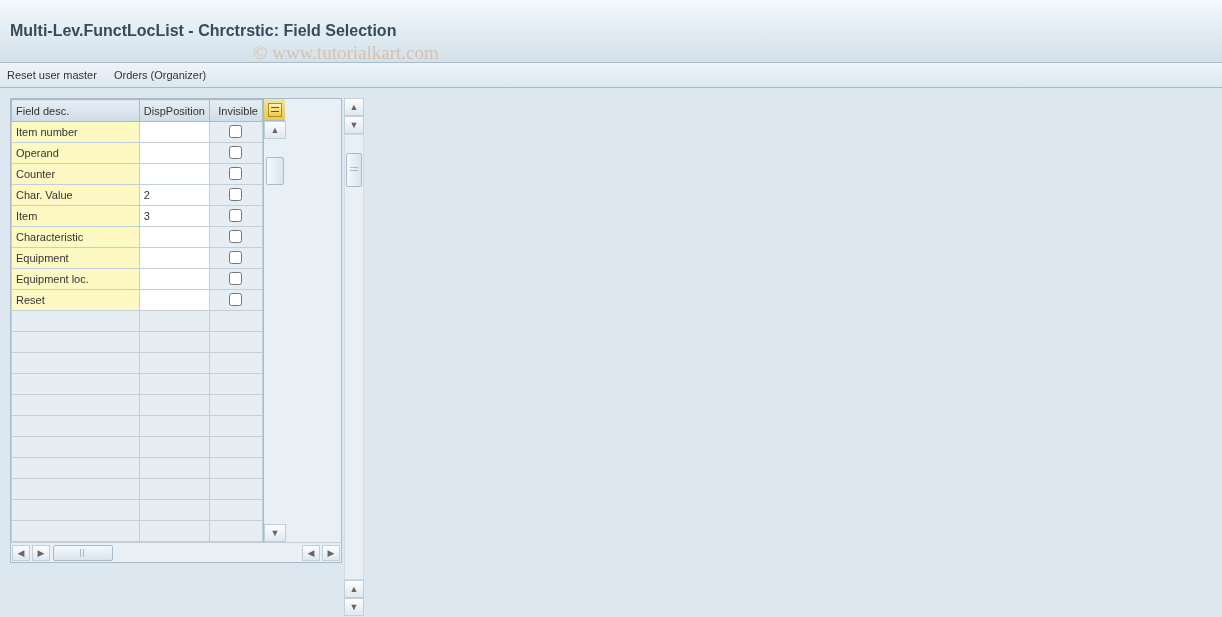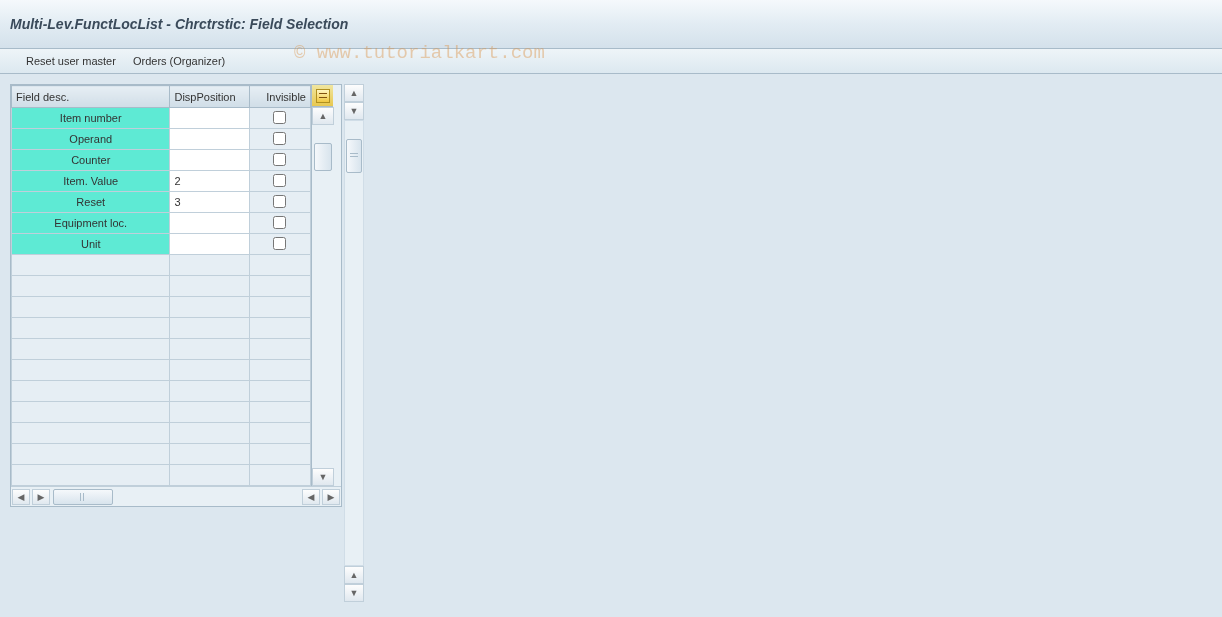--- a/index.html
+++ b/index.html
@@ -1,49 +1,48 @@
 <!DOCTYPE html>
 <html><head>
   <meta charset="utf-8">
   <style>
     * { margin: 0; padding: 0; box-sizing: border-box; font-family: Arial, sans-serif; }
     body { background: #dce7ef; width: 1222px; height: 617px; overflow: hidden; font-size: 11px; color: #333; }
     
     .title-bar {
       background: linear-gradient(to bottom, #f5f9fc 0%, #e2ecf3 50%, #d4e1eb 100%);
       border-bottom: 1px solid #a8bbc9;
-      padding: 16px 10px;
-      font-style: italic;
+      padding: 22px 10px;
       font-weight: bold;
-      font-size: 14px;
+      font-size: 16px;
       color: #3a4a5a;
     }
     
     .toolbar {
       background: linear-gradient(to bottom, #eef4f8 0%, #dce8f0 100%);
       border-bottom: 1px solid #a8bbc9;
-      padding: 6px 26px;
+      padding: 6px 7px;
       font-size: 11px;
       color: #333;
     }
     .toolbar span { margin-right: 14px; cursor: pointer; }
     
     .content { padding: 10px; display: flex; align-items: flex-start; gap: 0; }
     
     .table-wrap {
       border: 1px solid #a8bbc9;
       background: #e8f0f5;
       width: 332px;
       display: flex;
       flex-direction: column;
     }
     
     .table-area { display: flex; }
     
-    table { border-collapse: collapse; width: 300px; background: #e8f0f5; }
+    table { border-collapse: collapse; width: 252px; background: #e8f0f5; }
     th {
       background: linear-gradient(to bottom, #e6eef4 0%, #d0dde7 100%);
       border: 1px solid #a8bbc9;
       font-weight: normal;
       text-align: left;
       padding: 3px 4px;
       font-size: 11px;
       color: #333;
       height: 22px;
     }
@@ -51,21 +50,21 @@
     th.col-pos { width: 70px; margin-left: 20px; }
     th.col-inv { width: 54px; text-align: right; }
     
     td {
       border: 1px solid #c0cfda;
       padding: 2px 4px;
       height: 21px;
       font-size: 11px;
       vertical-align: middle;
     }
-    td.field-desc { background: #5eead4; text-align: center; }
+    td.field-desc { background: #fef9c3; }
     td.pos { background: #fff; }
     td.inv { background: #e6eef4; text-align: center; }
     td.empty { background: #e6eef4; }
     
     input[type="checkbox"] {
       width: 13px; height: 13px; cursor: pointer;
       border: 1px solid #888; background: #fff;
     }
     
     .right-col {
@@ -154,23 +153,22 @@
     }
     .outer-scroll .thumb::before {
       content: ""; position: absolute; top: 50%; left: 3px; right: 3px; height: 6px;
       transform: translateY(-50%);
       background: repeating-linear-gradient(to bottom, #a8bbc9 0, #a8bbc9 1px, transparent 1px, transparent 3px);
     }
     
     .watermark {
       position: absolute; top: 42px; left: 253px;
       color: rgba(220, 150, 80, 0.45);
-      font-size: 19px; font-family: Liberation Mono, monospace;
+      font-size: 19px; font-family: Liberation Serif, serif;
       pointer-events: none;
-      margin-left: 41px;
     }
   </style>
 </head>
 <body>
 
 <div class="title-bar">
   <span>Multi-Lev.FunctLocList - Chrctrstic: Field Selection</span>
 </div>
 
 <div class="toolbar">
@@ -201,36 +199,46 @@
               <td class="field-desc">Operand</td>
               <td class="pos"></td>
               <td class="inv"><input type="checkbox" style=""></td>
             </tr>
             <tr>
               <td class="field-desc">Counter</td>
               <td class="pos"></td>
               <td class="inv"><input type="checkbox" style=""></td>
             </tr>
             <tr>
-              <td class="field-desc">Item. Value</td>
+              <td class="field-desc">Char. Value</td>
               <td class="pos">2</td>
               <td class="inv"><input type="checkbox" style=""></td>
             </tr>
             <tr>
+              <td class="field-desc">Item</td>
+              <td class="pos">3</td>
+              <td class="inv"><input type="checkbox" style=""></td>
+            </tr>
+            <tr>
+              <td class="field-desc">Characteristic</td>
+              <td class="pos"></td>
+              <td class="inv"><input type="checkbox" style=""></td>
+            </tr>
+            <tr>
+              <td class="field-desc">Equipment</td>
+              <td class="pos"></td>
+              <td class="inv"><input type="checkbox" style=""></td>
+            </tr>
+            <tr>
+              <td class="field-desc">Equipment loc.</td>
+              <td class="pos"></td>
+              <td class="inv"><input type="checkbox" style=""></td>
+            </tr>
+            <tr>
               <td class="field-desc">Reset</td>
-              <td class="pos">3</td>
-              <td class="inv"><input type="checkbox" style=""></td>
-            </tr>
-            <tr>
-              <td class="field-desc">Equipment loc.</td>
-              <td class="pos"></td>
-              <td class="inv"><input type="checkbox" style=""></td>
-            </tr>
-            <tr>
-              <td class="field-desc">Unit</td>
               <td class="pos"></td>
               <td class="inv"><input type="checkbox" style=""></td>
             </tr>
             <tr>
               <td class="empty"></td>
               <td class="empty"></td>
               <td class="empty"></td>
             </tr>
             <tr>
               <td class="empty"></td>

